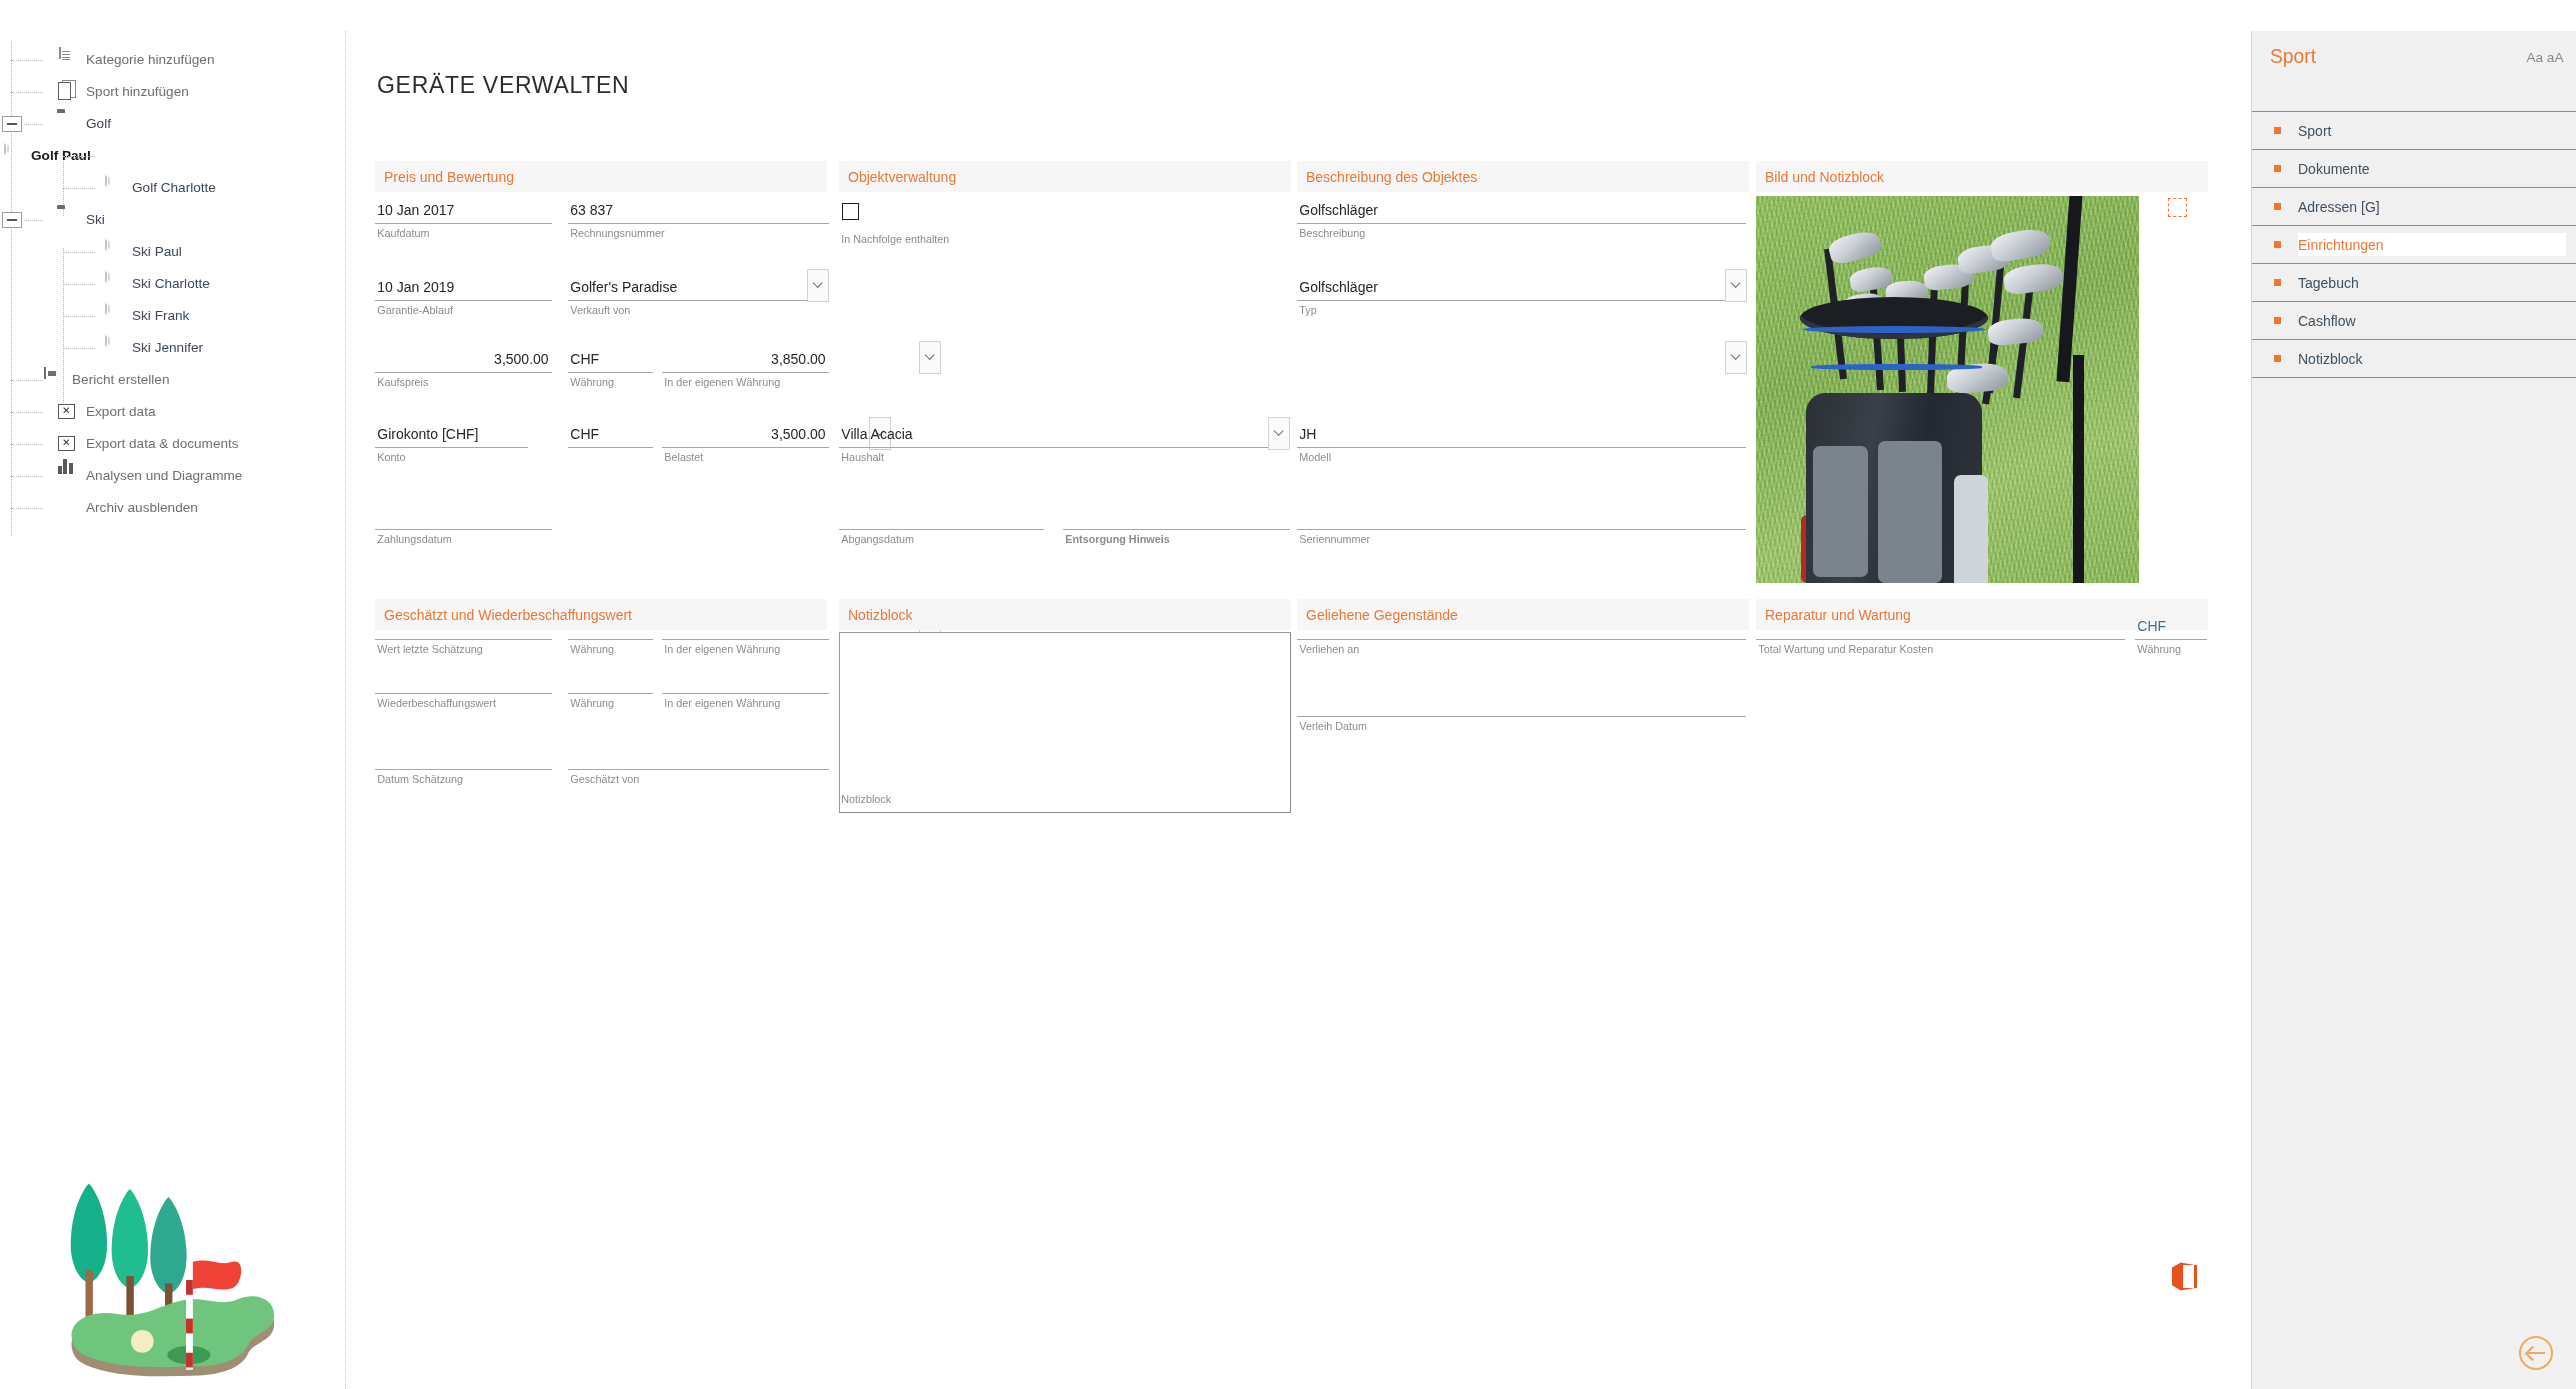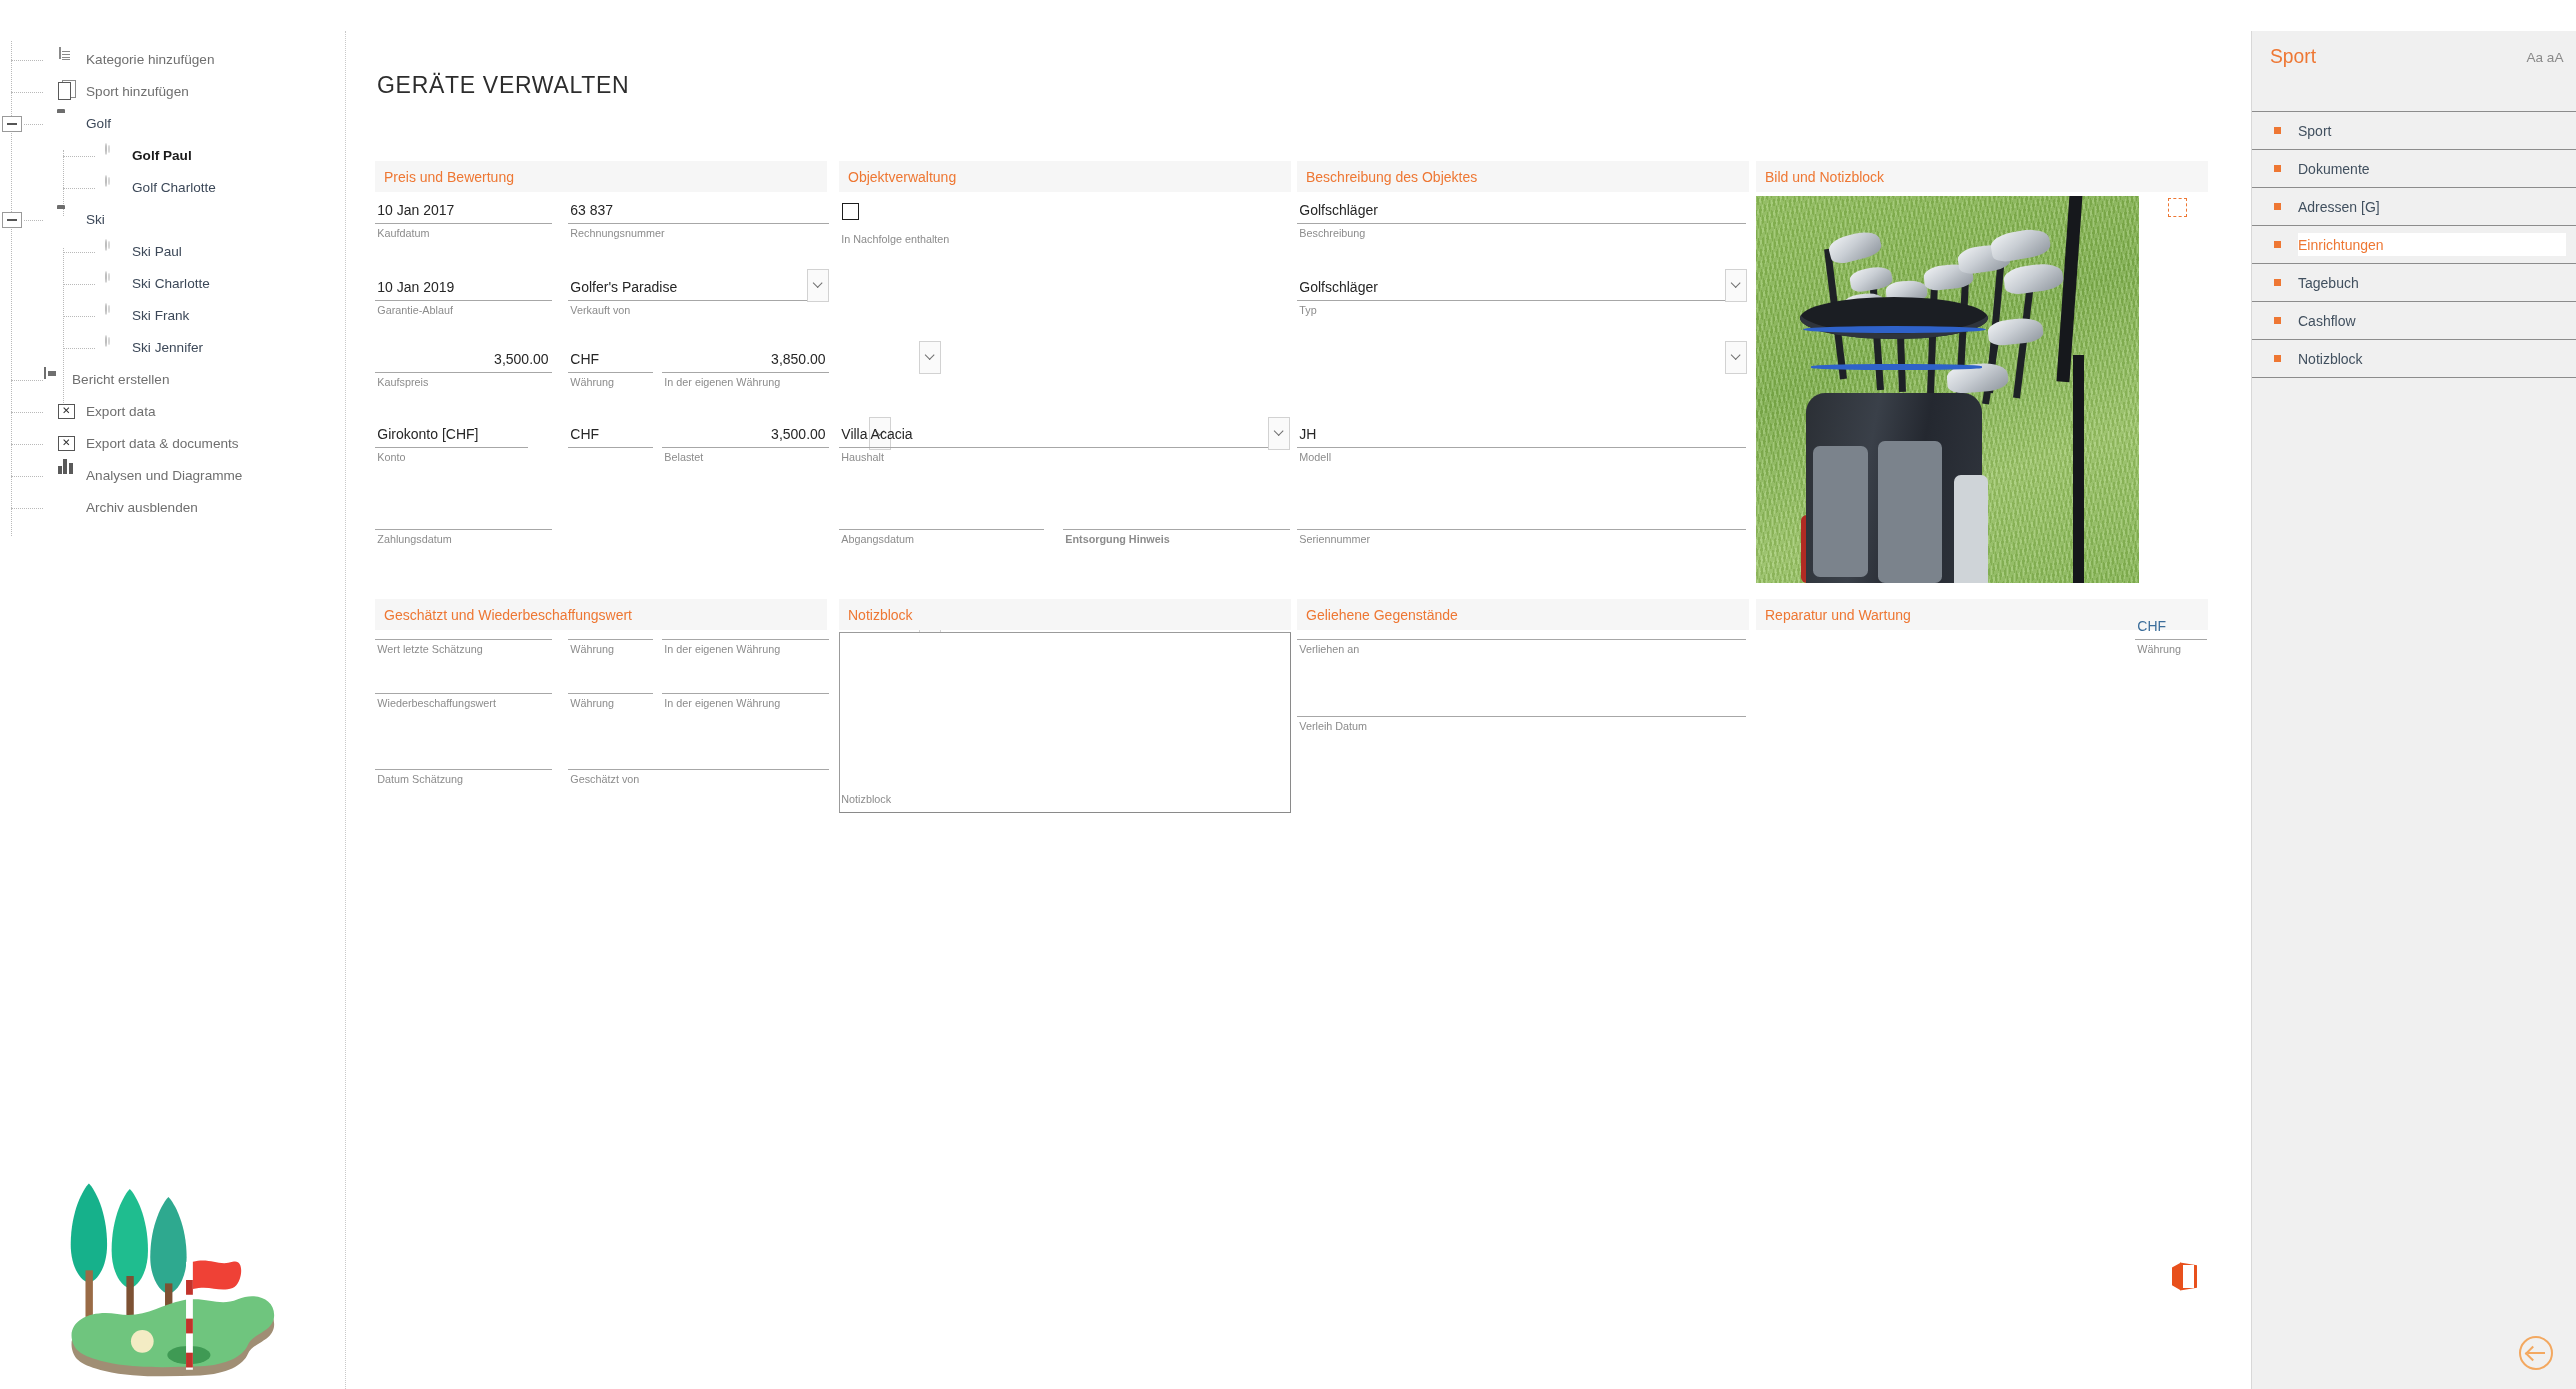--- a/index.html
+++ b/index.html
@@ -304,21 +304,21 @@
       <div class="exp-box"></div>
       <div class="connector" style="left:24px; width:19.3px;"></div>
       <span class="tree-icon">
         <span class="ic-folder"></span>
       </span>
       <span class="tree-label node">Golf</span>
     </div>
 
     <div class="vline" style="left:63px; top:119px; height:66px;"></div>
 
-    <div class="tree-row" style="padding-left:101px;">
+    <div class="tree-row" style="">
       <div class="connector" style="left:63px; width:32px;"></div>
       <span class="tree-icon"><span class="ic-ring"></span></span>
       <span class="tree-label sel">Golf Paul</span>
     </div>
 
     <div class="tree-row" style="padding-left:101px;">
       <div class="connector" style="left:63px; width:32px;"></div>
       <span class="tree-icon"><span class="ic-ring"></span></span>
       <span class="tree-label node">Golf Charlotte</span>
     </div>
@@ -636,20 +636,24 @@
   <div class="field" style="left:950px; top:658px; width:449px;">
     <div class="val"></div>
     <div class="lab">Verleih Datum</div>
   </div>
 
   <div class="panel" style="left:1409px; top:568px; width:452px; height:31px;">
     <div class="panel-head">
       <span>Reparatur und Wartung</span>
     </div>
   </div>
+  <div class="field" style="left:1409px; top:581px; width:369px;">
+    <div class="val right"></div>
+    <div class="lab">Total Wartung und Reparatur Kosten</div>
+  </div>
   <div class="field" style="left:1788px; top:581px; width:72px;">
     <div class="val blue">CHF</div>
     <div class="lab">Währung</div>
   </div>
 
 </div>
 
 <div class="office-logo">
   <div class="a"></div>
   <div class="b"></div>

